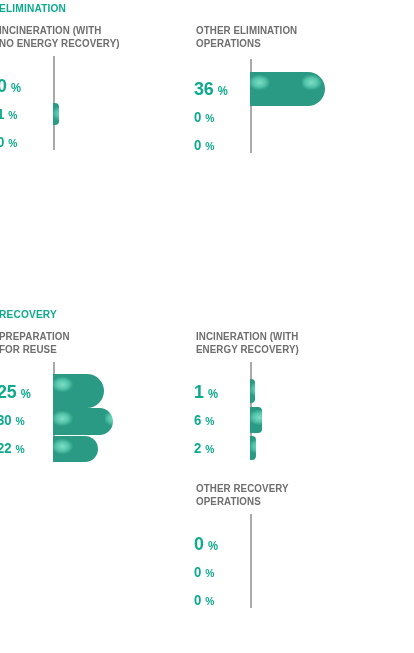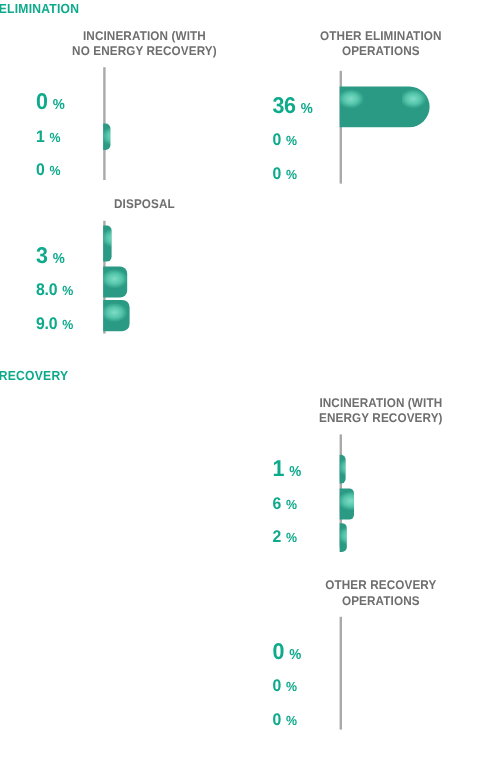--- a/index.html
+++ b/index.html
@@ -2,36 +2,36 @@
 <html><head>
 <meta charset="utf-8">
 <style>
   * { box-sizing: border-box; margin: 0; padding: 0; }
   html, body {
     width: 414px; height: 653px;
     background: #ffffff;
     font-family: "Liberation Sans", sans-serif;
     overflow: hidden;
   }
-  #root { position: relative; width: 414px; height: 653px; text-align: center; }
+  #root { position: relative; width: 414px; height: 653px; }
 
   .section-title {
     position: absolute;
     font-family: "Liberation Sans", sans-serif;
     font-weight: bold;
     font-size: 11px;
     letter-spacing: 0.2px;
     color: #0daa8c;
     text-transform: uppercase;
     transform: scaleX(0.92);
     transform-origin: left center;
     white-space: nowrap;
   }
 
-  .panel { position: absolute; margin-left: 33px; }
+  .panel { position: absolute; }
 
   .panel-label {
     position: absolute;
     top: 0; left: 0;
     font-weight: bold;
     font-size: 10.5px;
     line-height: 12.5px;
     letter-spacing: 0.1px;
     color: #6e6e6e;
     text-transform: uppercase;
@@ -136,47 +136,48 @@
         <span class="pct">%</span>
       </div>
 
       <div class="val small" style="left:-2px; top:86px; transform:translateY(-50%) scaleX(0.94);">
         <span class="num">0</span>
         <span class="pct">%</span>
       </div>
     </div>
   </div>
 
-  <div class="panel" style="left:-1px; top:164px; width:190px; height:120px;">
-    <div class="panel-label">DISPOSAL</div>
-    <div class="chart" style="top:20px; width:190px; height:98px;">
-      <div class="axis" style="left:54px; top:0; height:94px;"></div>
-
-      <div class="bar tiny" style="left:54px; top:4px; width:7px; height:30px;"></div>
-      <div class="val" style="left:-2px; top:30px; transform:translateY(-50%) scaleX(0.94);">
-        <span class="num">3</span>
-        <span class="pct">%</span>
-      </div>
-
-      <div class="bar thin" style="left:54px; top:38px; width:20px; height:26px;"></div>
-      <div class="val small" style="left:-2px; top:58px; transform:translateY(-50%) scaleX(0.94);">
-        <span class="num">8.0</span>
-        <span class="pct">%</span>
-      </div>
-
-      <div class="bar thin" style="left:54px; top:66px; width:22px; height:26px;"></div>
-      <div class="val small" style="left:-2px; top:86px; transform:translateY(-50%) scaleX(0.94);">
-        <span class="num">9.0</span>
-        <span class="pct">%</span>
-      </div>
-    </div>
-  </div>
 
   <div class="section-title" style="left:-1px; top:308px;">RECOVERY</div>
 
+  <div class="panel" style="left:-1px; top:330px; width:190px; height:130px;">
+    <div class="panel-label">PREPARATION
+FOR REUSE</div>
+    <div class="chart" style="top:32px; width:190px; height:98px;">
+      <div class="axis" style="left:54px; top:0; height:94px;"></div>
+
+      <div class="bar" style="left:54px; top:12px; width:51px; height:34px;"></div>
+      <div class="val" style="left:-2px; top:30px; transform:translateY(-50%) scaleX(0.94);">
+        <span class="num">25</span>
+        <span class="pct">%</span>
+      </div>
+
+      <div class="bar" style="left:54px; top:46px; width:60px; height:27px; border-radius:0 14px 14px 0;"></div>
+      <div class="val small" style="left:-2px; top:58px; transform:translateY(-50%) scaleX(0.94);">
+        <span class="num">30</span>
+        <span class="pct">%</span>
+      </div>
+
+      <div class="bar" style="left:54px; top:74px; width:45px; height:26px; border-radius:0 13px 13px 0;"></div>
+      <div class="val small" style="left:-2px; top:86px; transform:translateY(-50%) scaleX(0.94);">
+        <span class="num">22</span>
+        <span class="pct">%</span>
+      </div>
+    </div>
+  </div>
 
   <div class="panel" style="left:196px; top:330px; width:218px; height:130px;">
     <div class="panel-label">INCINERATION (WITH
 ENERGY RECOVERY)</div>
     <div class="chart" style="top:32px; width:218px; height:98px;">
       <div class="axis" style="left:54px; top:0; height:94px;"></div>
 
       <div class="bar tiny" style="left:54px; top:17px; width:5px; height:24px;"></div>
       <div class="val" style="left:-2px; top:30px; transform:translateY(-50%) scaleX(0.94);">
         <span class="num">1</span>

